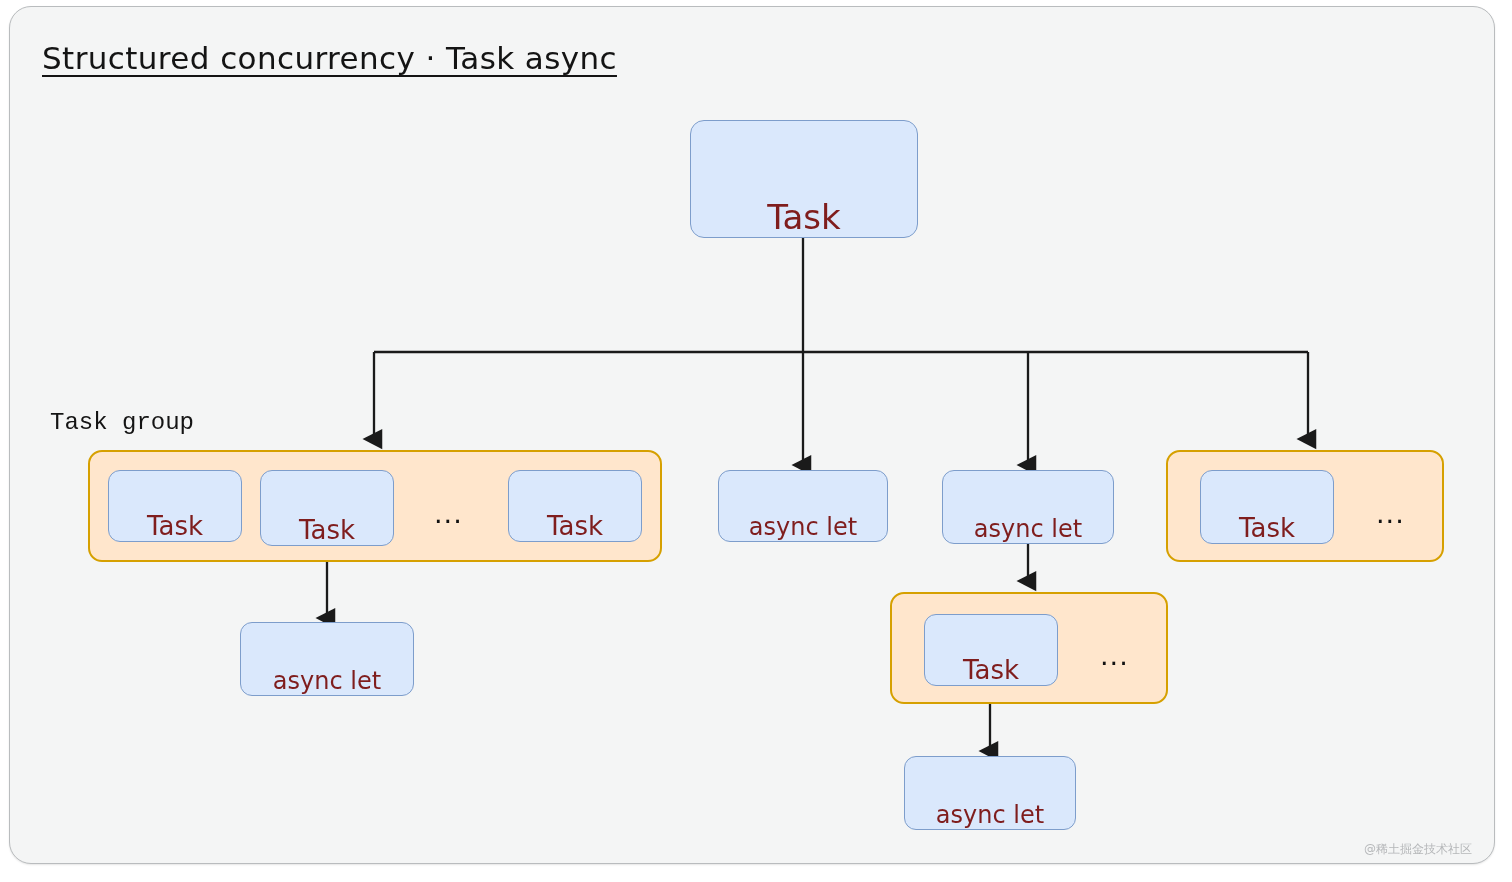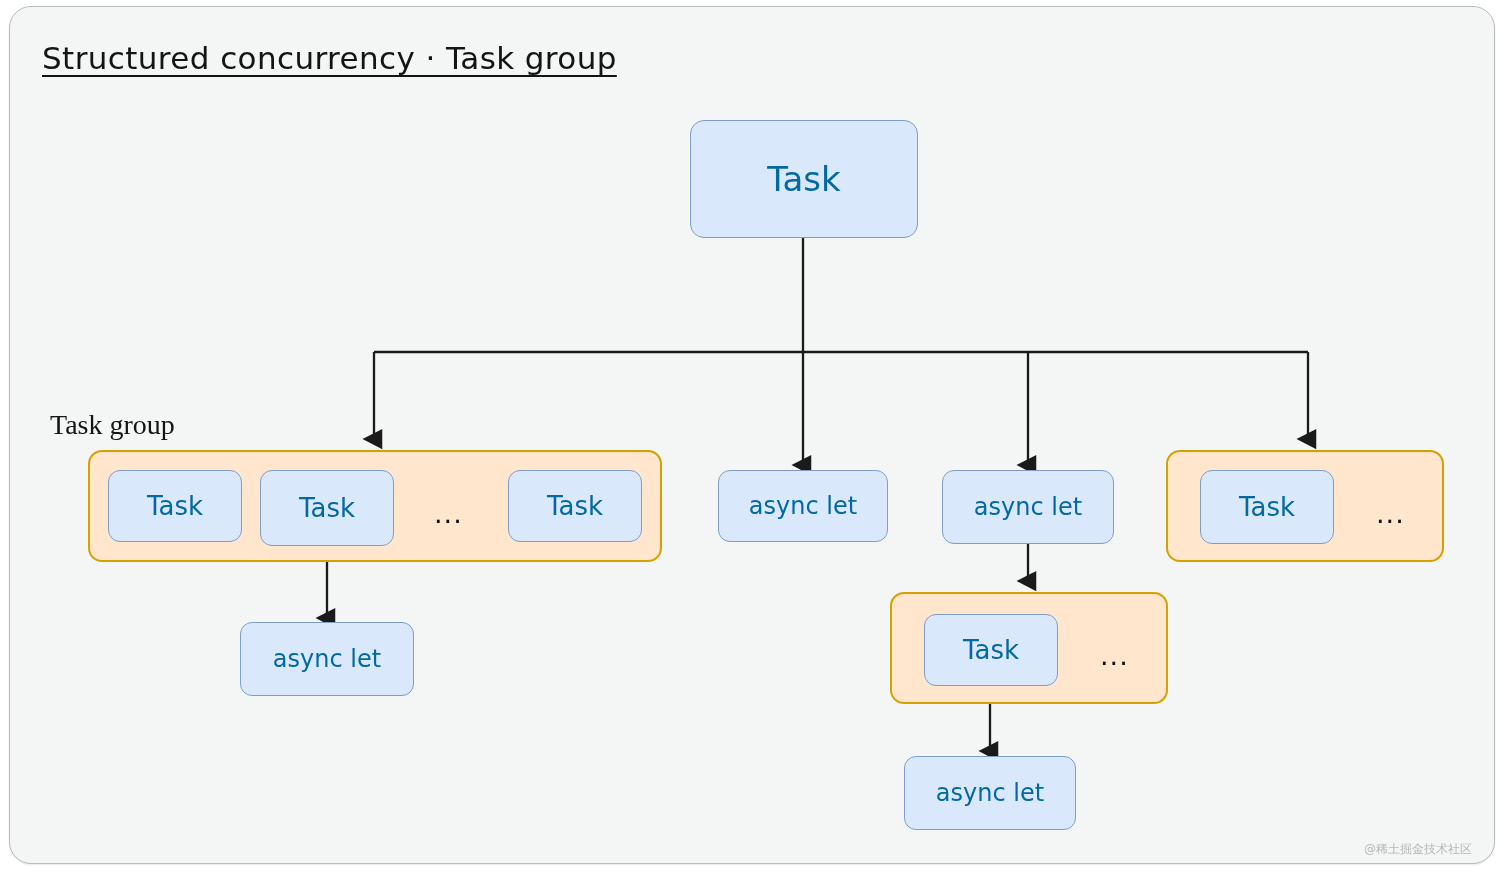--- a/index.html
+++ b/index.html
@@ -49,36 +49,36 @@
     letter-spacing: 0.4px;
     color: #141414;
     text-decoration: underline;
     text-underline-offset: 6px;
     text-decoration-thickness: 2px;
     white-space: nowrap;
   }
   
   .group-caption {
     position: absolute;
-    font-family: Liberation Serif, serif;
-    font-size: 28px;
+    font-family: Liberation Mono, monospace;
+    font-size: 24px;
     color: #141414;
     white-space: nowrap;
   }
   
   .node {
     position: absolute;
     box-sizing: border-box;
     background: #dae8fc;
     border: 1.6px solid #7d9dcb;
     border-radius: 12px;
     display: flex;
-    align-items: center;
+    align-items: flex-end;
     justify-content: center;
-    color: #0369a1;
+    color: #7f1d1d;
     font-family: "DejaVu Sans", sans-serif;
     white-space: nowrap;
   }
   .node.root {
     border-radius: 14px;
     font-size: 34px;
   }
   .node.big {
     font-size: 26px;
   }
@@ -142,21 +142,21 @@
       <path d="M1308,352 L1308,440" marker-end="url(#arrow)"></path>
 
       <path d="M327,547 L327,619" marker-end="url(#arrow)"></path>
 
       <path d="M1028,544 L1028,582" marker-end="url(#arrow)"></path>
 
       <path d="M990,690 L990,752" marker-end="url(#arrow)"></path>
     </g>
   </svg>
 
-  <div class="title">Structured concurrency · Task group</div>
+  <div class="title">Structured concurrency · Task async</div>
 
   <div class="node root" style="left:690px; top:120px; width:228px; height:118px;">
     <span>Task</span>
   </div>
 
   <div class="group-caption" style="left:50px; top:409px;">Task group</div>
 
   <div class="group-box" style="left:88px; top:450px; width:574px; height:112px;"></div>
   <div class="node big" style="left:108px; top:470px; width:134px; height:72px;">
     <span>Task</span>

